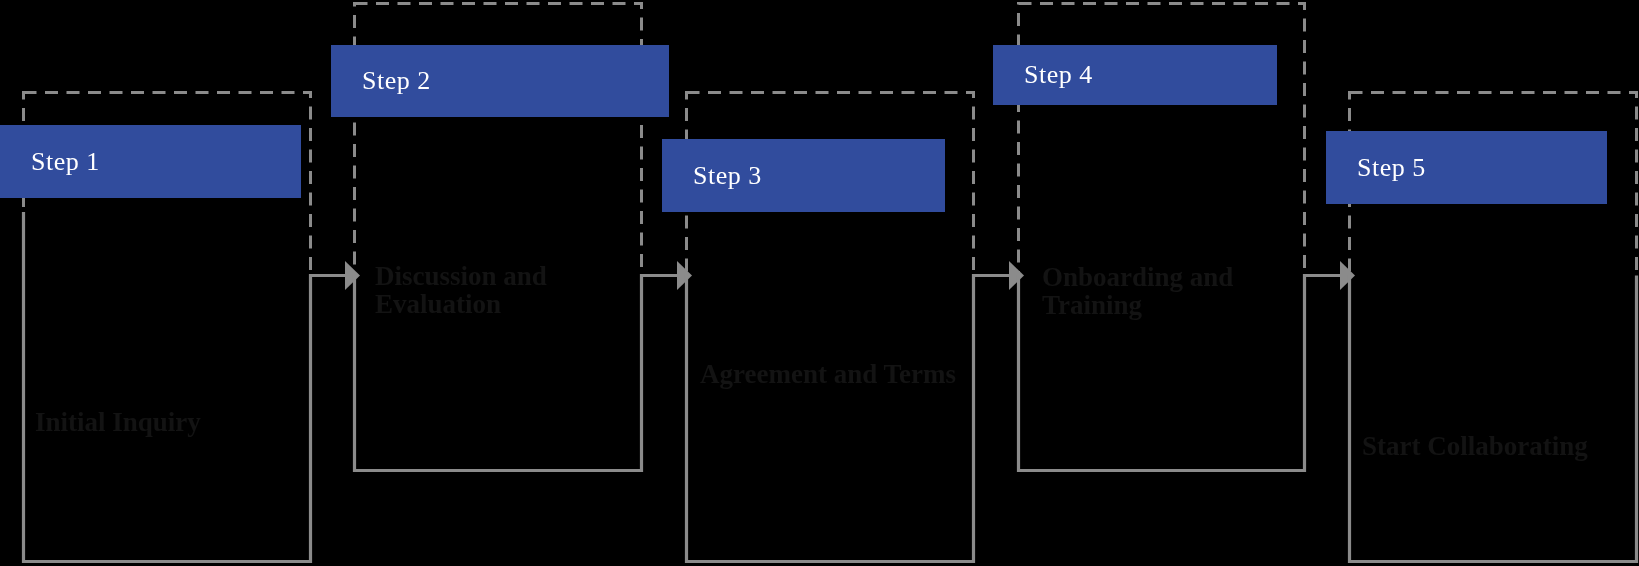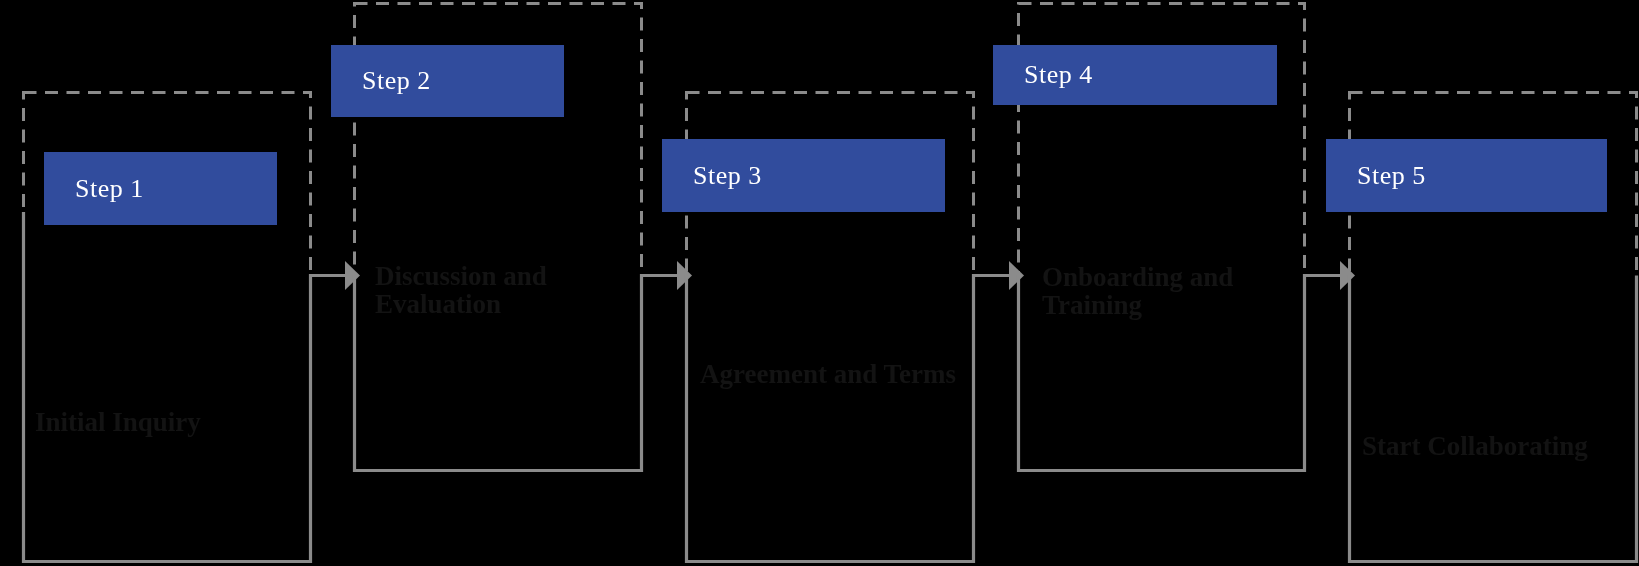--- a/index.html
+++ b/index.html
@@ -34,25 +34,25 @@
   }
   .step-desc{
     position:absolute;
     color:var(--description);
     font-size:27px;
     font-weight:bold;
     line-height:28px;
     white-space:nowrap;
   }
   
-  .bar-1{left:0;   top:152px;width:233px;height:73px;margin-left:44px;}
-  .bar-2{left:331px;top:45px; width:233px;height:72px;}
+  .bar-1{left:0;   top:125px;width:301px;height:73px;}
+  .bar-2{left:331px;top:45px; width:338px;height:72px;}
   .bar-3{left:662px;top:139px;width:283px;height:73px;}
   .bar-4{left:993px;top:45px; width:284px;height:60px;}
-  .bar-5{left:1326px;top:139px;width:281px;height:73px;}
+  .bar-5{left:1326px;top:131px;width:281px;height:73px;}
   
   .desc-1{left:35px;  top:408px;}
   .desc-2{left:375px; top:262px;}
   .desc-3{left:700px; top:360px;}
   .desc-4{left:1042px;top:263px;}
   .desc-5{left:1362px;top:432px;}
 </style>
 </head>
 <body>
 

